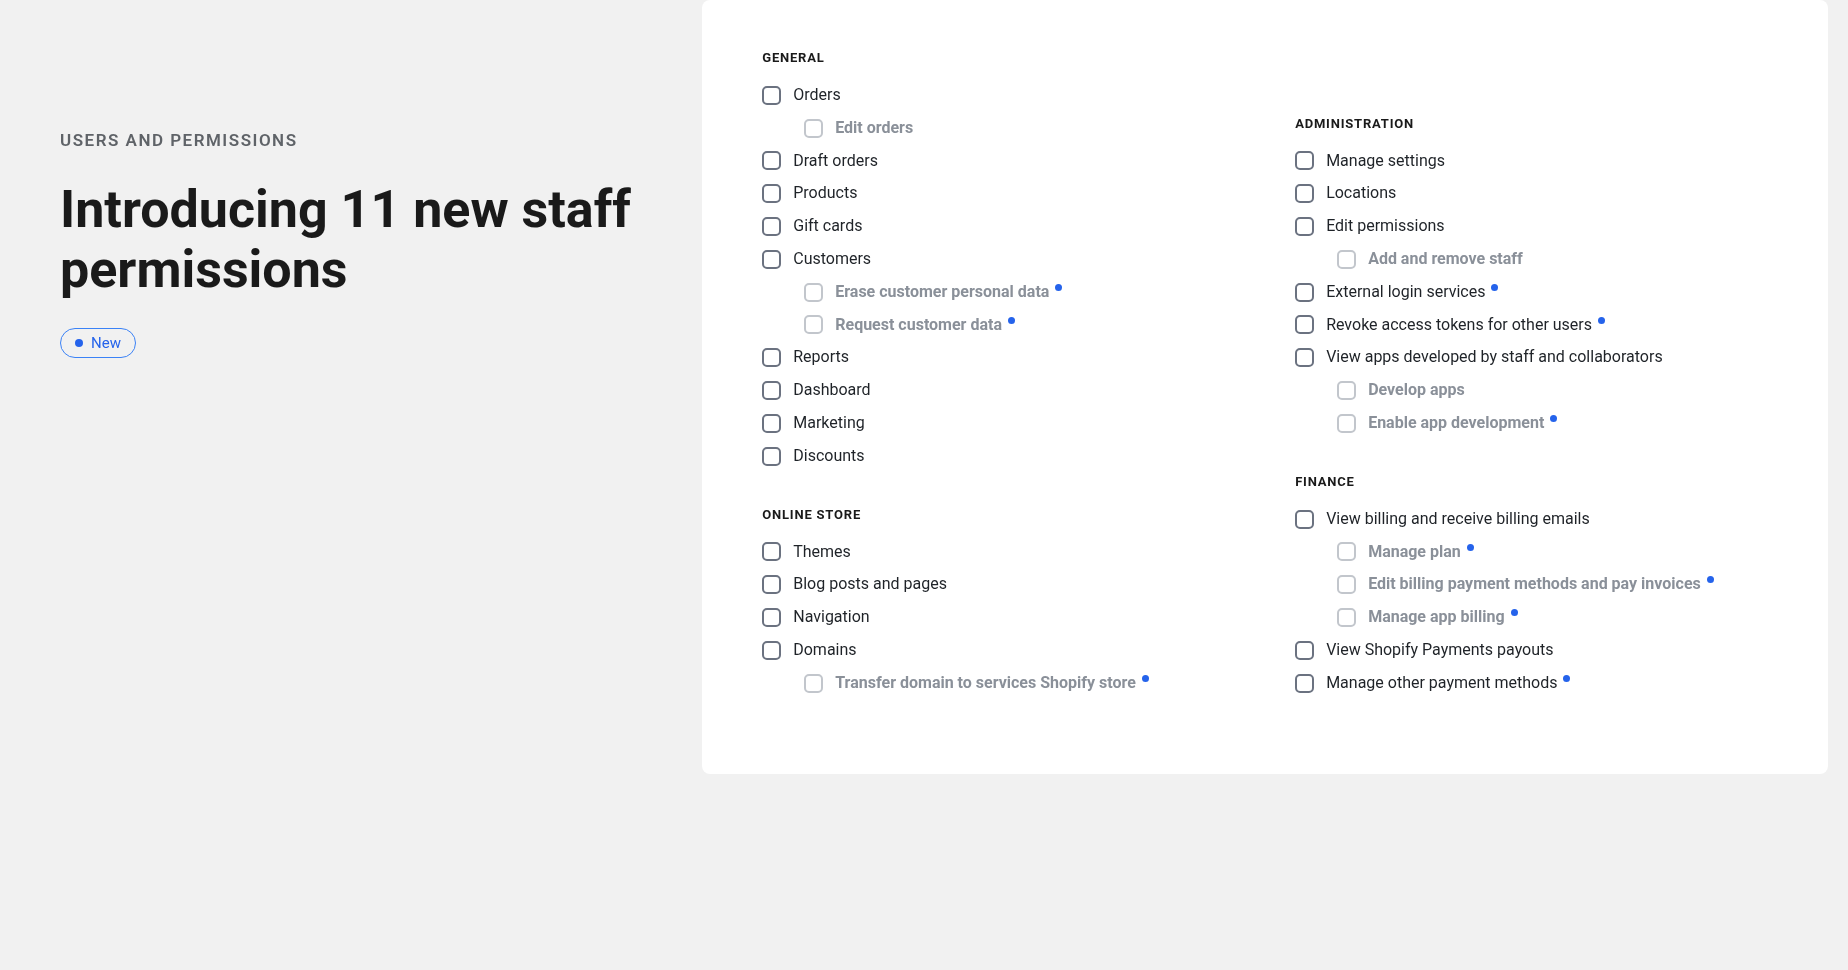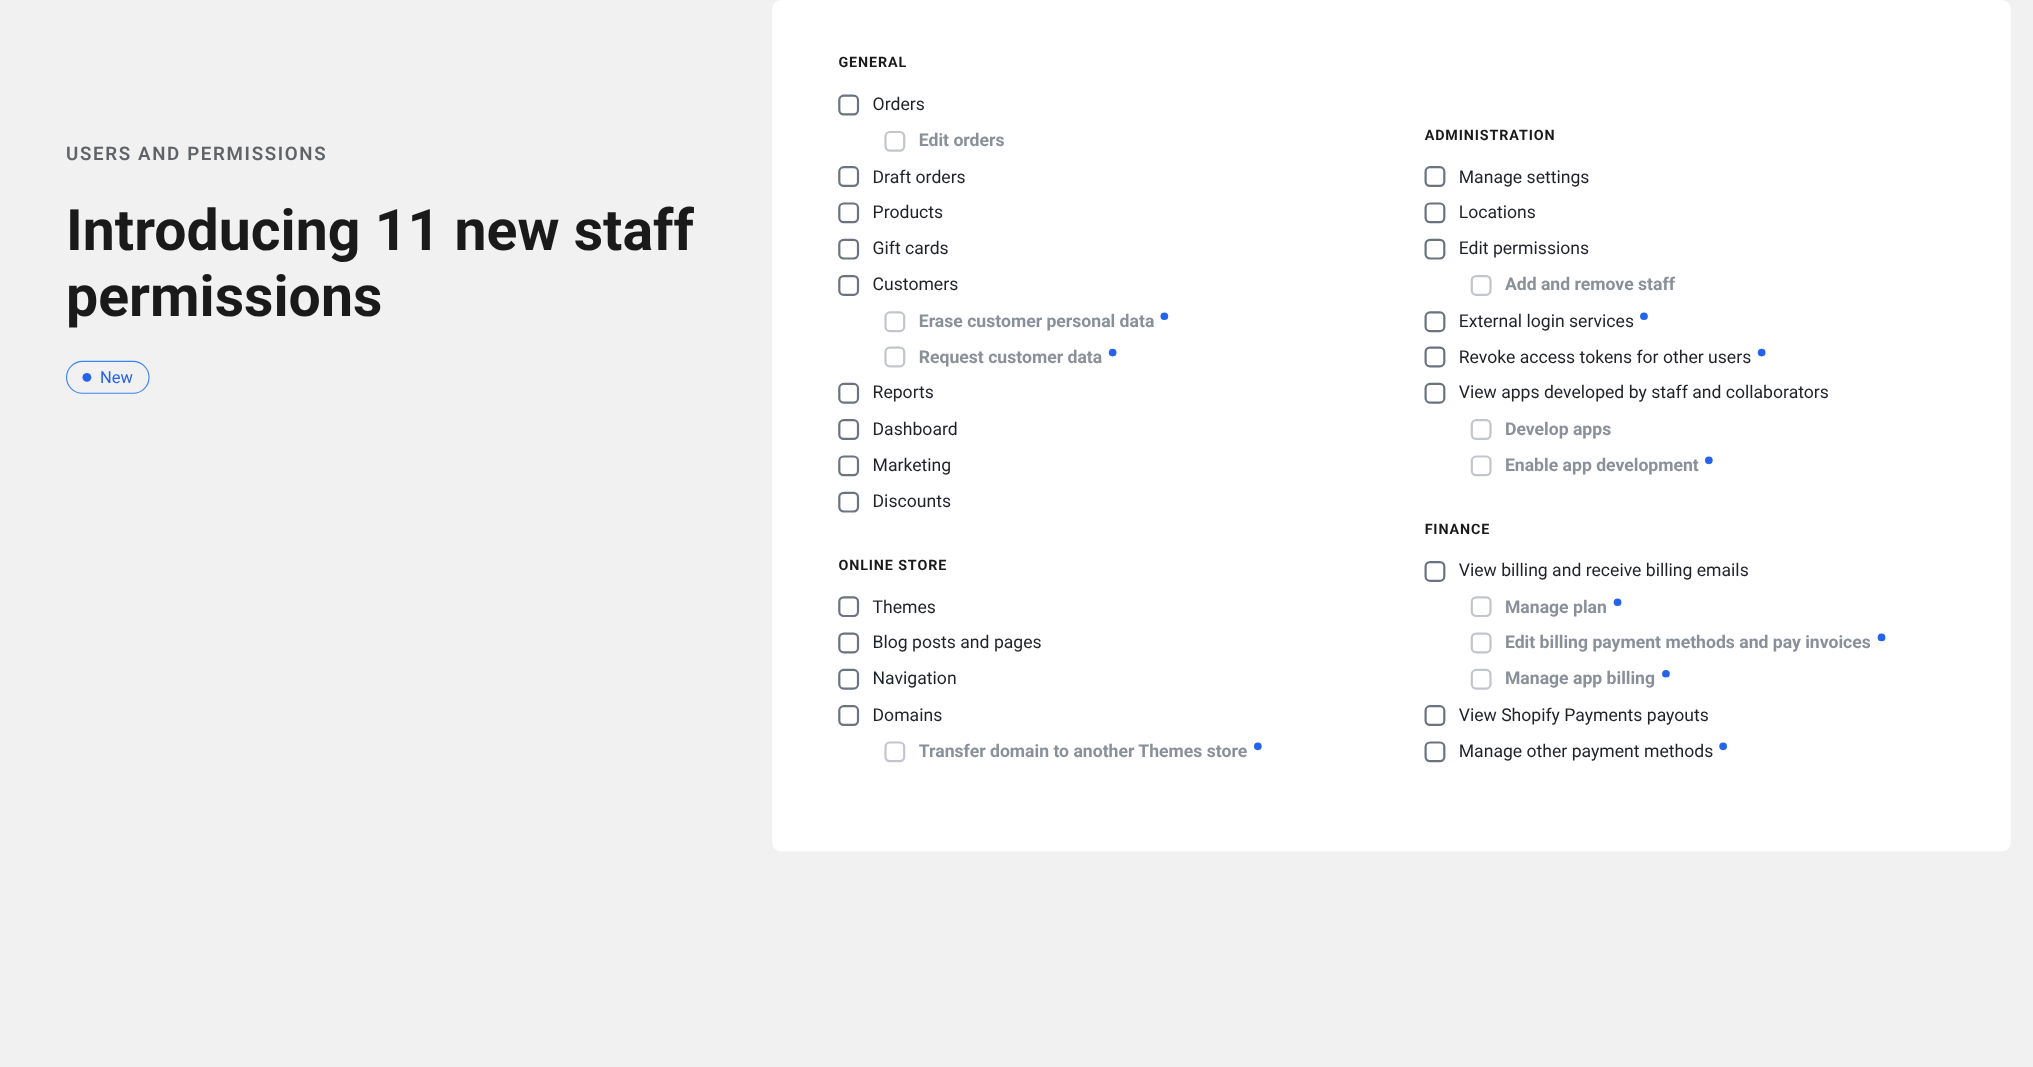--- a/index.html
+++ b/index.html
@@ -243,21 +243,21 @@
             </div>
             <div class="perm">
               <span class="cb"></span>
               <span class="label-wrap">
                 <span class="perm-label">Domains</span>
               </span>
             </div>
             <div class="perm sub">
               <span class="cb"></span>
               <span class="label-wrap">
-                <span class="perm-label">Transfer domain to another Themes store</span>
+                <span class="perm-label">Transfer domain to services Shopify store</span>
                 <span class="new-dot"></span>
               </span>
             </div>
           </div>
         </div>
       <div class="col" id="col-1">
           <div class="section">
             <div class="section-title">ADMINISTRATION</div>
             <div class="perm">
               <span class="cb"></span>

